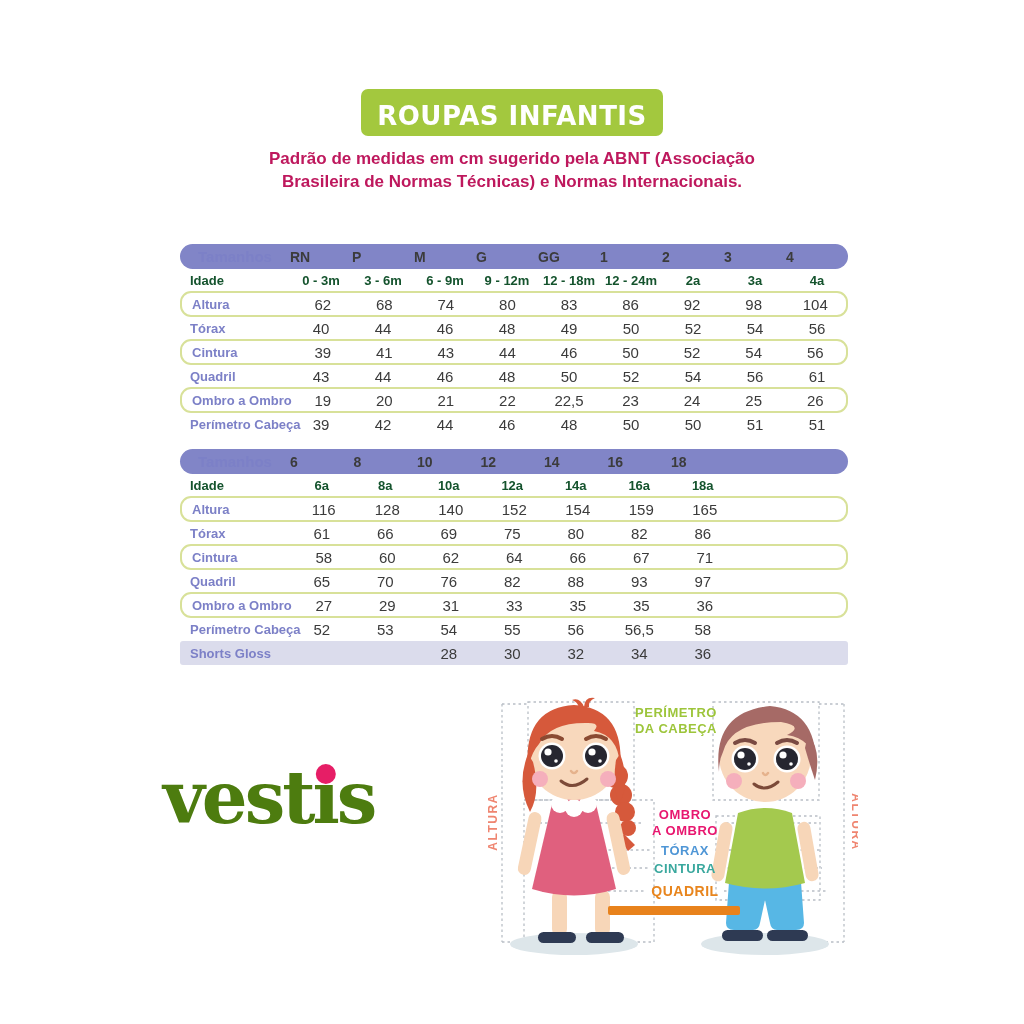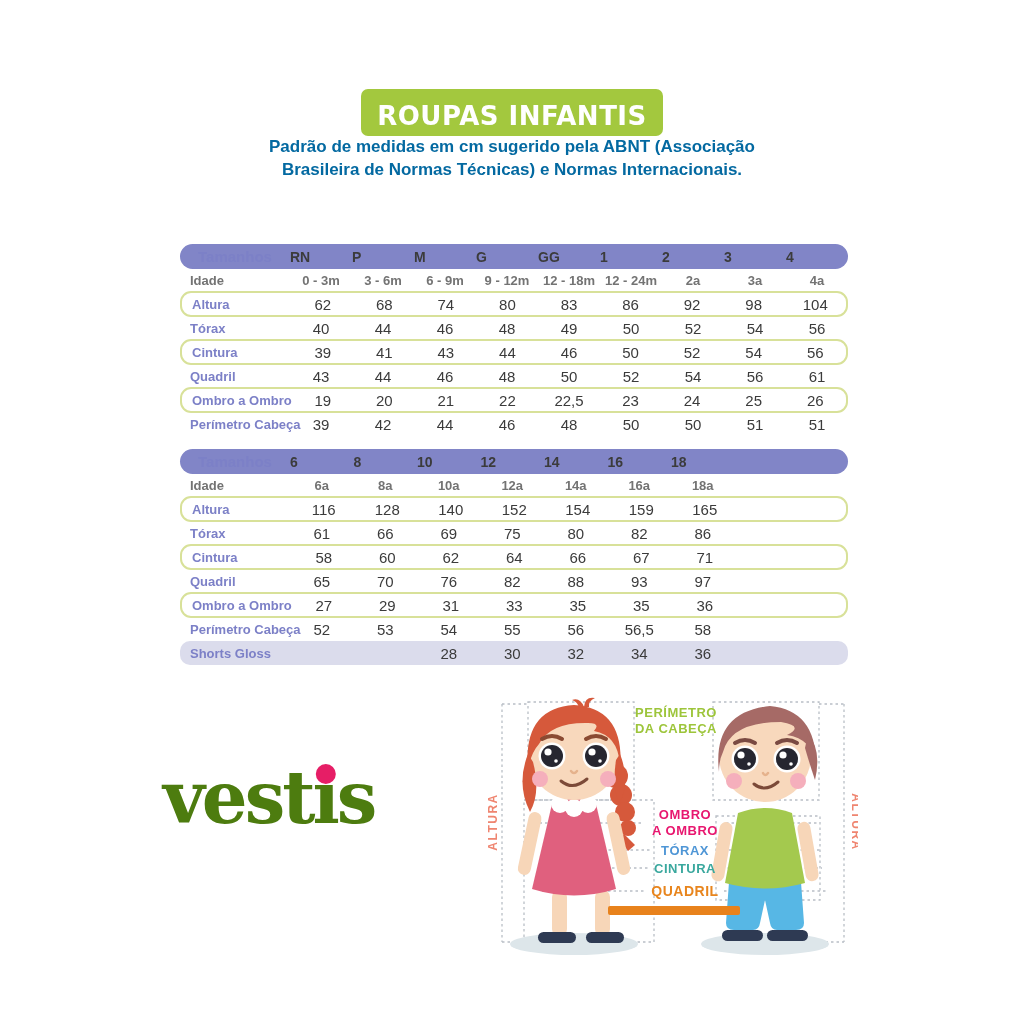--- a/index.html
+++ b/index.html
@@ -6,39 +6,39 @@
   .canvas{position:relative;width:1024px;height:1024px;background:#ffffff;overflow:hidden;
           font-family:"Liberation Sans",sans-serif;}
 
   
   .header-sec{position:absolute;top:76px;left:0;width:100%;text-align:center;}
   .main-title{font-family:"DejaVu Sans",sans-serif;font-size:44px;font-weight:800;
               color:#d23c6e;letter-spacing:0px;line-height:1;}
   .pill{display:inline-block;margin-top:13px;background:#a3c83e;color:#ffffff;
         font-family:"DejaVu Sans",sans-serif;font-weight:800;font-size:26px;
         padding:12px 16px 5px;border-radius:7px;letter-spacing:0.5px;text-align:right;}
-  .desc{color:#0369a1;font-size:17px;font-weight:600;line-height:1.35;}
+  .desc{margin-top:12px;color:#be185d;font-size:17px;font-weight:600;line-height:1.35;}
 
   
   .size-table{position:absolute;left:180px;width:668px;}
   .t1{top:244px;}
   .t2{top:449px;}
   .trow{display:grid;align-items:center;height:24px;box-sizing:border-box;}
   .t1 .trow{grid-template-columns:110px repeat(9,1fr);}
   .t2 .trow{grid-template-columns:110px repeat(7,63.5px) 1fr;}
   .trow.header{background:#8185c7;border-radius:13px;height:25px;color:#ffffff;}
   .trow.header .label{font-size:15px;font-weight:700;padding-left:18px;}
   .trow.header .val{font-size:14px;font-weight:700;text-align:left;}
   .trow.idade{height:23px;}
-  .trow.idade .label,.trow.idade .val{color:#737373;font-weight:700;font-size:13px;}
+  .trow.idade .label,.trow.idade .val{color:#14532d;font-weight:700;font-size:13px;}
   .trow .label{padding-left:10px;color:#7c80c7;font-weight:700;font-size:13px;
                white-space:nowrap;}
   .trow .val{text-align:center;font-size:15px;color:#3b3b3b;}
   .trow.boxed{border:2px solid #d8e199;border-radius:11px;height:26px;margin:-1px 0;}
-  .trow.shaded{background:#dbdcec;border-radius:10px;}
+  .trow.shaded{background:#dbdcec;border-radius:3px;}
 
   
   .logo{position:absolute;left:163px;top:762px;font-family:"DejaVu Serif",serif;
         font-weight:700;font-size:72px;color:#4d7c0f;letter-spacing:-3px;line-height:1;}
   .logo span{position:relative;}
   .logo .logo-i::after{content:'';position:absolute;left:50%;top:9px;width:20px;height:20px;
         border-radius:50%;background:#e61e66;transform:translateX(-46%);}
 
   
   .figure{position:absolute;left:488px;top:692px;width:370px;height:285px;}

